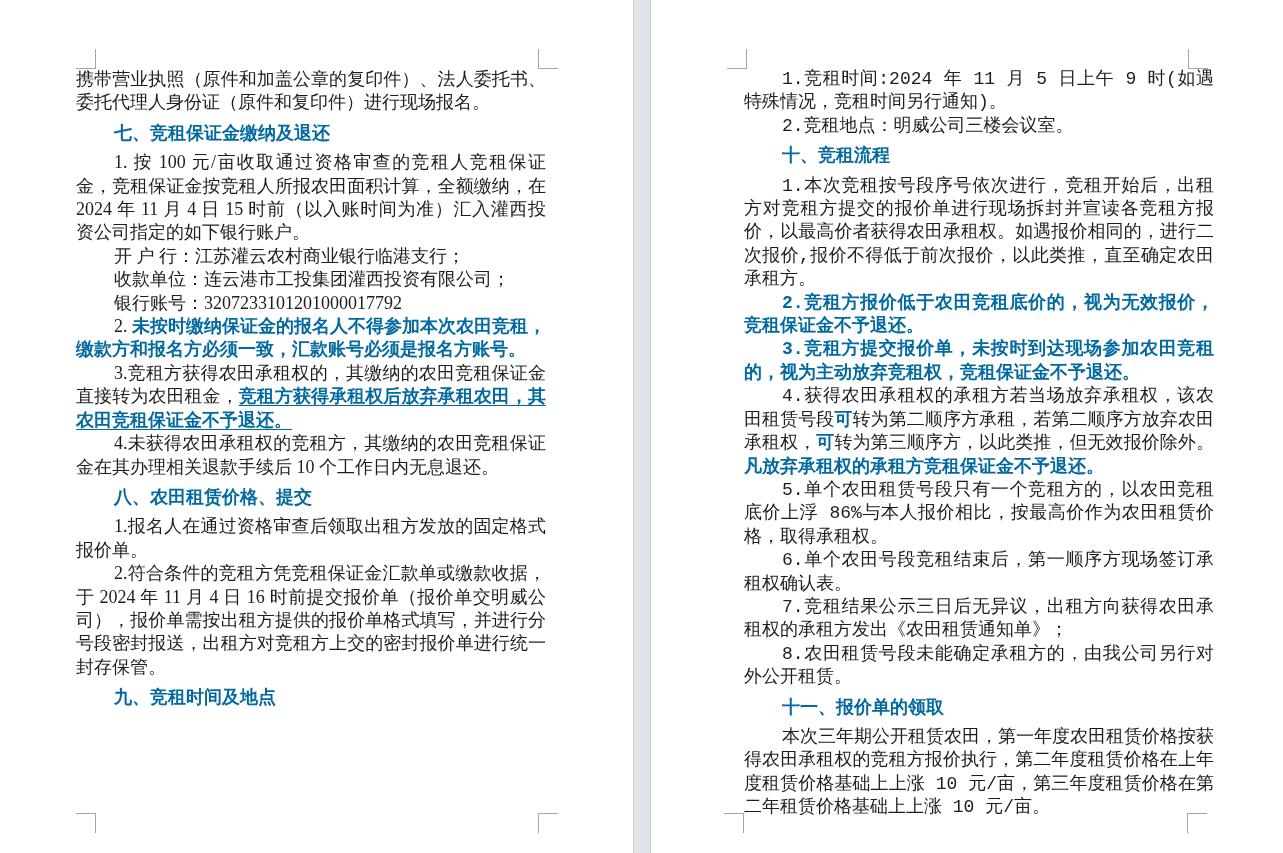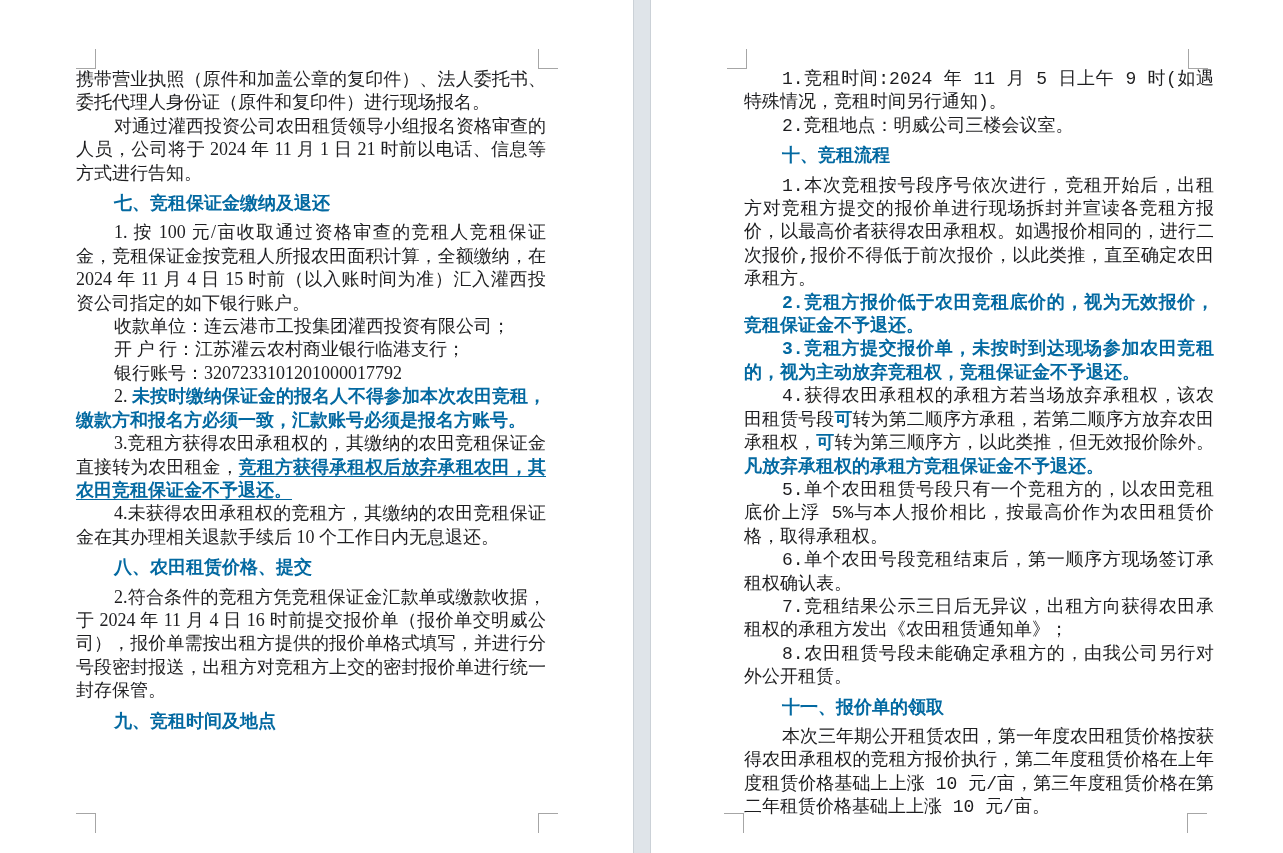--- a/index.html
+++ b/index.html
@@ -55,40 +55,40 @@
 <div class="mark bl m-l-bl"></div>
 <div class="mark br m-l-br"></div>
 
 <div class="mark tl m-r-tl"></div>
 <div class="mark tr m-r-tr"></div>
 <div class="mark bl m-r-bl"></div>
 <div class="mark br m-r-br"></div>
 
 <div class="page page-left">
     <div class="para noindent"><span>携带营业执照（原件和加盖公章的复印件）、法人委托书、委托代理人身份证（原件和复印件）进行现场报名。</span></div>
-    <div class="para"><span>对通过灌西投资公司农田租赁领导小组报名资格审查的人员，公司将于 2024 年 11 月 1 日 21 时前以电话、信息等方式进行告知。</span></div>
     <div class="heading"><span class="b">七、竞租保证金缴纳及退还</span></div>
     <div class="para"><span>1.  按 100 元/亩收取通过资格审查的竞租人竞租保证金，竞租保证金按竞租人所报农田面积计算，全额缴纳，在 2024 年 11 月 4 日 15 时前（以入账时间为准）汇入灌西投资公司指定的如下银行账户。</span></div>
+    <div class="para"><span>开 户 行：江苏灌云农村商业银行临港支行；</span></div>
     <div class="para"><span>收款单位：连云港市工投集团灌西投资有限公司；</span></div>
-    <div class="para"><span>开 户 行：江苏灌云农村商业银行临港支行；</span></div>
     <div class="para"><span>银行账号：3207233101201000017792</span></div>
     <div class="para"><span>2.  </span><span class="b">未按时缴纳保证金的报名人不得参加本次农田竞租，缴款方和报名方必须一致，汇款账号必须是报名方账号。</span></div>
     <div class="para"><span>3.竞租方获得农田承租权的，其缴纳的农田竞租保证金直接转为农田租金，</span><span class="b u">竞租方获得承租权后放弃承租农田，其农田竞租保证金不予退还。</span></div>
     <div class="para"><span>4.未获得农田承租权的竞租方，其缴纳的农田竞租保证金在其办理相关退款手续后 10 个工作日内无息退还。</span></div>
     <div class="heading"><span class="b">八、农田租赁价格、提交</span></div>
+    <div class="para"><span>1.报名人在通过资格审查后领取出租方发放的固定格式报价单。</span></div>
     <div class="para"><span>2.符合条件的竞租方凭竞租保证金汇款单或缴款收据，于 2024 年 11 月 4 日 16 时前提交报价单（报价单交明威公司），报价单需按出租方提供的报价单格式填写，并进行分号段密封报送，出租方对竞租方上交的密封报价单进行统一封存保管。</span></div>
     <div class="heading"><span class="b">九、竞租时间及地点</span></div>
   </div>
 <div class="page page-right">
     <div class="para"><span>1.竞租时间:2024 年 11 月 5 日上午 9 时(如遇特殊情况，竞租时间另行通知)。</span></div>
     <div class="para"><span>2.竞租地点：明威公司三楼会议室。</span></div>
     <div class="heading"><span class="b">十、竞租流程</span></div>
     <div class="para"><span>1.本次竞租按号段序号依次进行，竞租开始后，出租方对竞租方提交的报价单进行现场拆封并宣读各竞租方报价，以最高价者获得农田承租权。如遇报价相同的，进行二次报价,报价不得低于前次报价，以此类推，直至确定农田承租方。</span></div>
     <div class="para"><span class="b">2.竞租方报价低于农田竞租底价的，视为无效报价，竞租保证金不予退还。</span></div>
     <div class="para"><span class="b">3.竞租方提交报价单，未按时到达现场参加农田竞租的，视为主动放弃竞租权，竞租保证金不予退还。</span></div>
     <div class="para"><span>4.获得农田承租权的承租方若当场放弃承租权，该农田租赁号段</span><span class="b">可</span><span>转为第二顺序方承租，若第二顺序方放弃农田承租权，</span><span class="b">可</span><span>转为第三顺序方，以此类推，但无效报价除外。</span><span class="b">凡放弃承租权的承租方竞租保证金不予退还。</span></div>
-    <div class="para"><span>5.单个农田租赁号段只有一个竞租方的，以农田竞租底价上浮 5%与本人报价相比，按最高价作为农田租赁价格，取得承租权。</span></div>
+    <div class="para"><span>5.单个农田租赁号段只有一个竞租方的，以农田竞租底价上浮 86%与本人报价相比，按最高价作为农田租赁价格，取得承租权。</span></div>
     <div class="para"><span>6.单个农田号段竞租结束后，第一顺序方现场签订承租权确认表。</span></div>
     <div class="para"><span>7.竞租结果公示三日后无异议，出租方向获得农田承租权的承租方发出《农田租赁通知单》；</span></div>
     <div class="para"><span>8.农田租赁号段未能确定承租方的，由我公司另行对外公开租赁。</span></div>
     <div class="heading"><span class="b">十一、报价单的领取</span></div>
     <div class="para"><span>本次三年期公开租赁农田，第一年度农田租赁价格按获得农田承租权的竞租方报价执行，第二年度租赁价格在上年度租赁价格基础上上涨 10 元/亩，第三年度租赁价格在第二年租赁价格基础上上涨 10 元/亩。</span></div>
   </div>
 
 </body></html>

